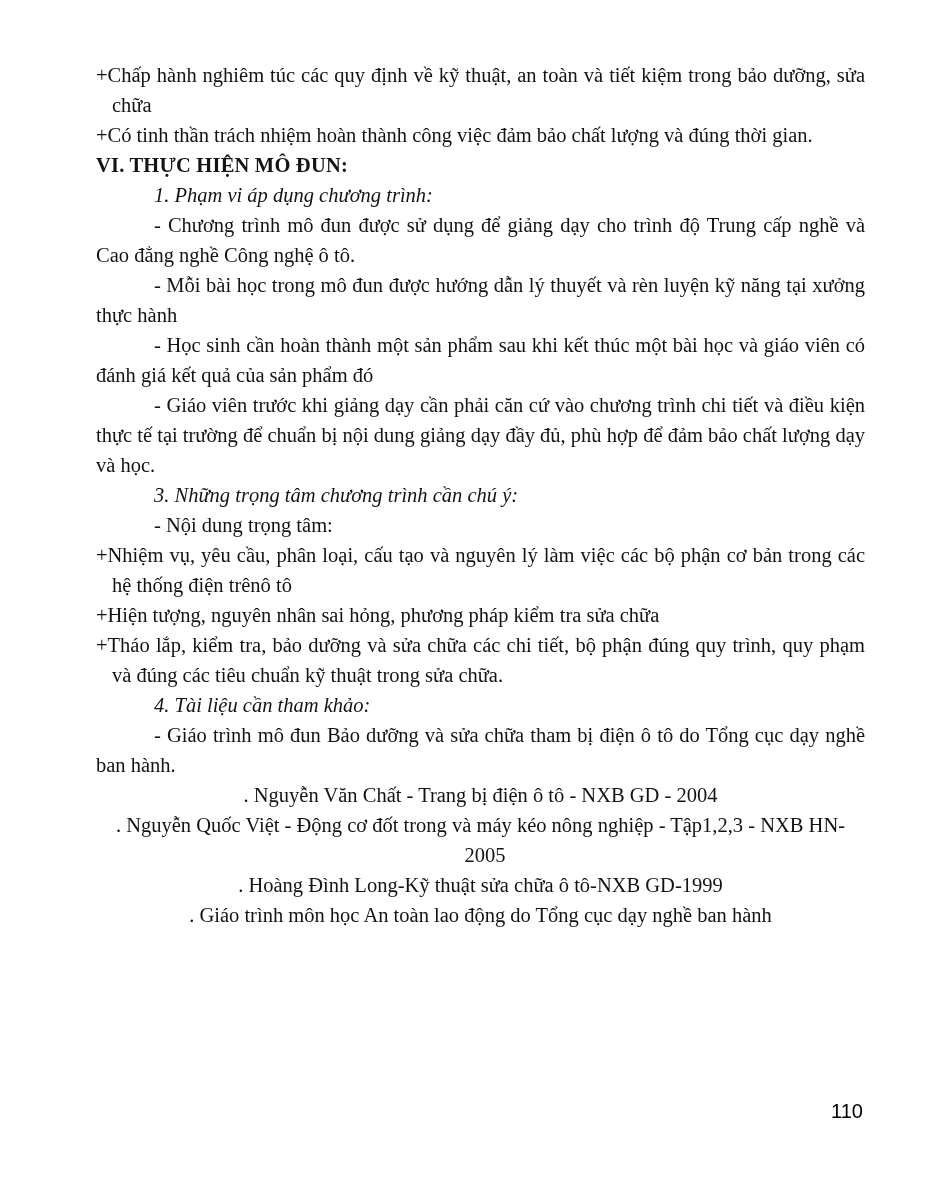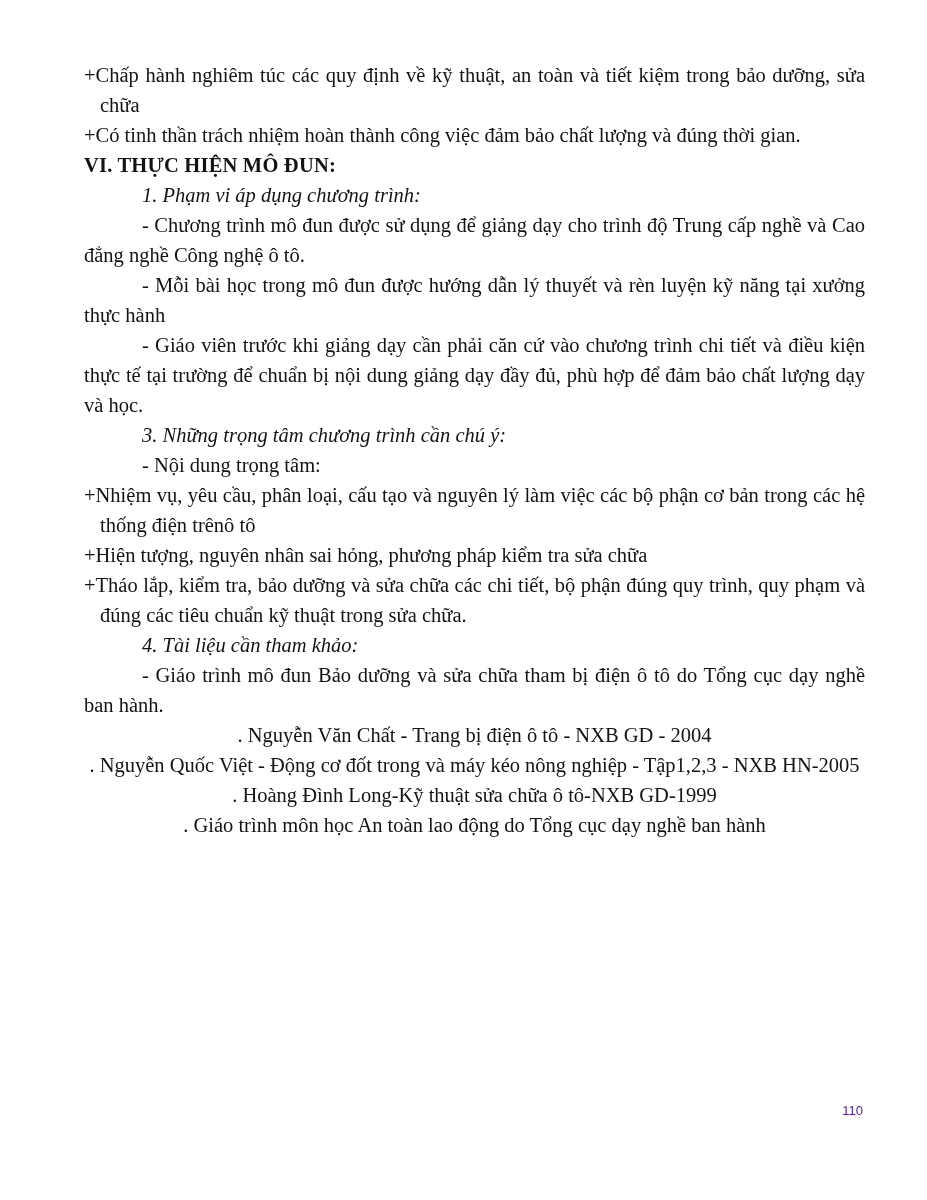--- a/index.html
+++ b/index.html
@@ -14,21 +14,21 @@
     background: #ffffff;
     overflow: hidden;
     font-family: "Liberation Serif", "DejaVu Serif", serif;
     font-size: 20.5px;
     line-height: 30px;
     color: #131313;
   }
   .content {
     position: absolute;
     top: 60px;
-    left: 84px;
+    left: 96px;
     right: 62px;
   }
   .content p { margin: 0; }
 
   
   .b-plus-item {
     margin: 0 0 4px 47px;
     padding-left: 16px;
     text-indent: -16px;
     text-align: justify;
@@ -62,35 +62,36 @@
     padding-left: 9px;
     text-indent: -9px;
     text-align: center;
   }
 
   .page-number {
     position: absolute;
     right: 64px;
     bottom: 74px;
     font-family: "Liberation Sans", "DejaVu Sans", sans-serif;
-    font-size: 13px;
-    color: #4c1d95;
+    font-size: 20px;
+    color: #000000;
   }
 </style>
 </head>
 <body>
 
 <div class="page">
   <main class="content">
       <p class="b-plus-item">+Chấp hành nghiêm túc các quy định về kỹ thuật, an toàn và tiết kiệm trong bảo dưỡng, sửa chữa</p>
       <p class="b-plus-item">+Có tinh thần trách nhiệm hoàn thành công việc đảm bảo chất lượng và đúng thời gian.</p>
       <p class="b-section-heading">VI. THỰC HIỆN MÔ ĐUN:</p>
       <p class="b-subsection-heading">1. Phạm vi áp dụng chương trình:</p>
       <p class="b-paragraph">- Chương trình mô đun được sử dụng để giảng dạy cho trình độ Trung cấp nghề và Cao đẳng nghề Công nghệ ô tô.</p>
       <p class="b-paragraph">- Mỗi bài học trong mô đun được hướng dẫn lý thuyết và rèn luyện kỹ năng tại xưởng thực hành</p>
+      <p class="b-paragraph">- Học sinh cần hoàn thành một sản phẩm sau khi kết thúc một bài học và giáo viên có đánh giá kết quả của sản phẩm đó</p>
       <p class="b-paragraph">- Giáo viên trước khi giảng dạy cần phải căn cứ vào chương trình chi tiết và điều kiện thực tế tại trường để chuẩn bị nội dung giảng dạy đầy đủ, phù hợp để đảm bảo chất lượng dạy và học.</p>
       <p class="b-subsection-heading">3. Những trọng tâm chương trình cần chú ý:</p>
       <p class="b-paragraph">- Nội dung trọng tâm:</p>
       <p class="b-plus-item">+Nhiệm vụ, yêu cầu, phân loại, cấu tạo và nguyên lý làm việc các bộ phận cơ bản trong các hệ thống điện trênô tô</p>
       <p class="b-plus-item">+Hiện tượng, nguyên nhân sai hỏng, phương pháp kiểm tra sửa chữa</p>
       <p class="b-plus-item">+Tháo lắp, kiểm tra, bảo dưỡng và sửa chữa các chi tiết, bộ phận đúng quy trình, quy phạm và đúng các tiêu chuẩn kỹ thuật trong sửa chữa.</p>
       <p class="b-subsection-heading">4. Tài liệu cần tham khảo:</p>
       <p class="b-paragraph">- Giáo trình mô đun Bảo dưỡng và sửa chữa tham bị điện ô tô do Tổng cục dạy nghề ban hành.</p>
       <p class="b-reference-item">. Nguyễn Văn Chất - Trang bị điện ô tô - NXB GD - 2004</p>
       <p class="b-reference-item">. Nguyễn Quốc Việt - Động cơ đốt trong và máy kéo nông nghiệp - Tập1,2,3 - NXB HN-2005</p>

